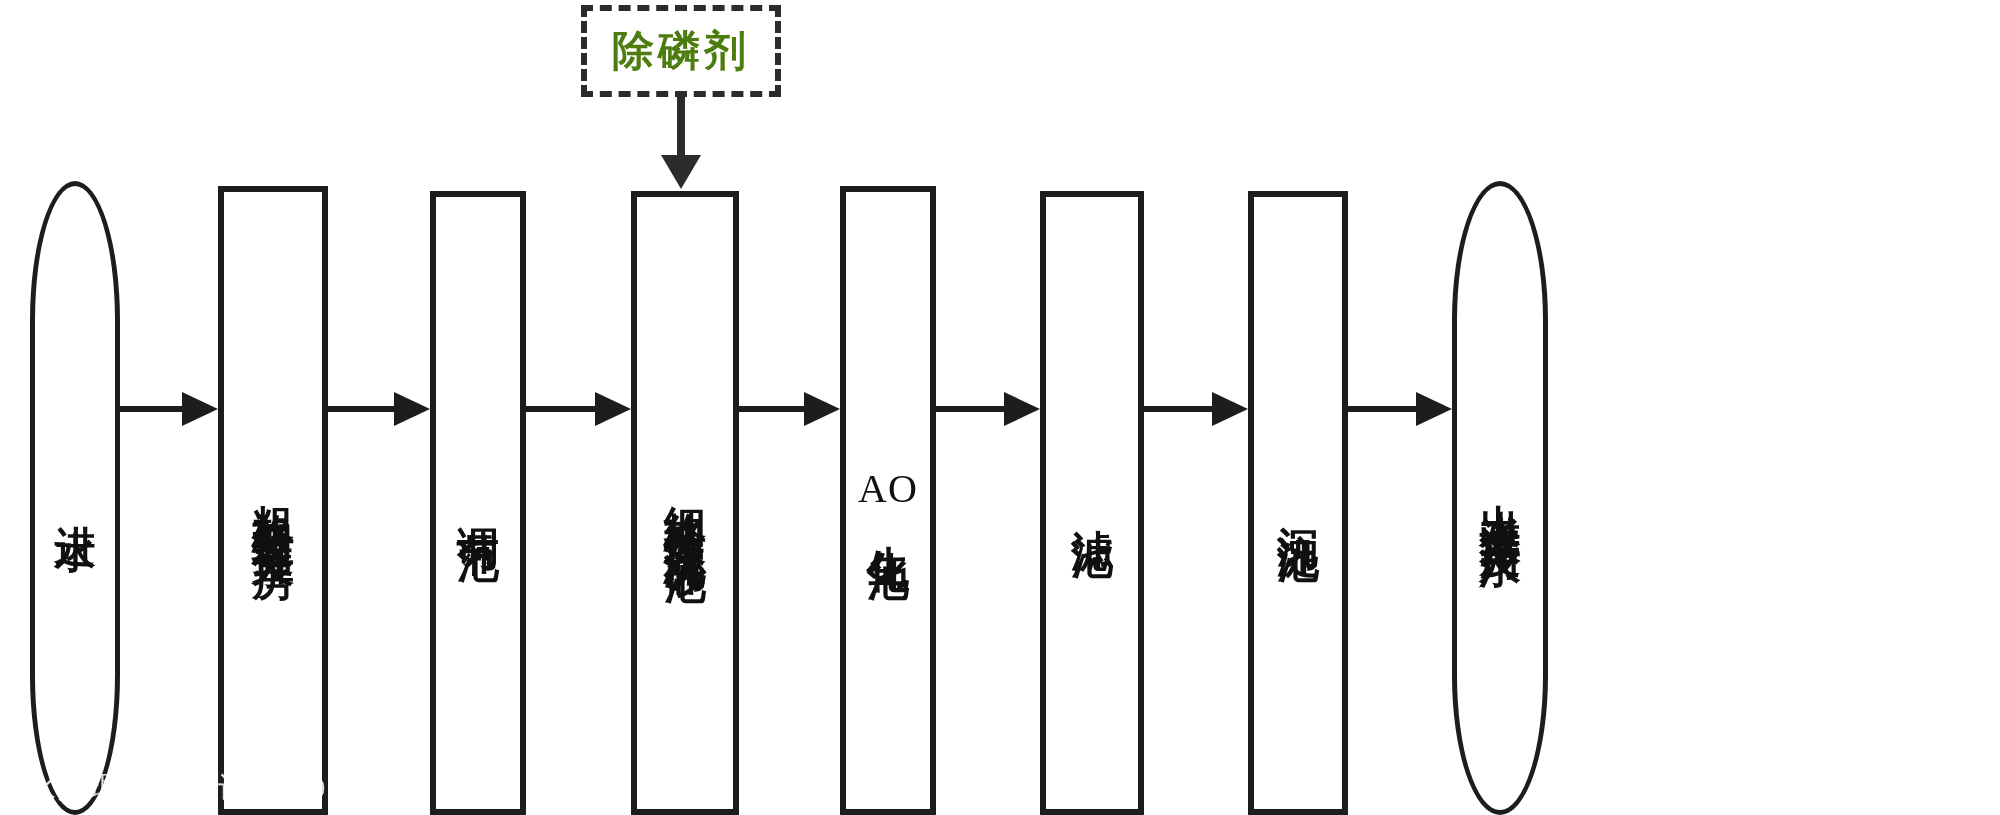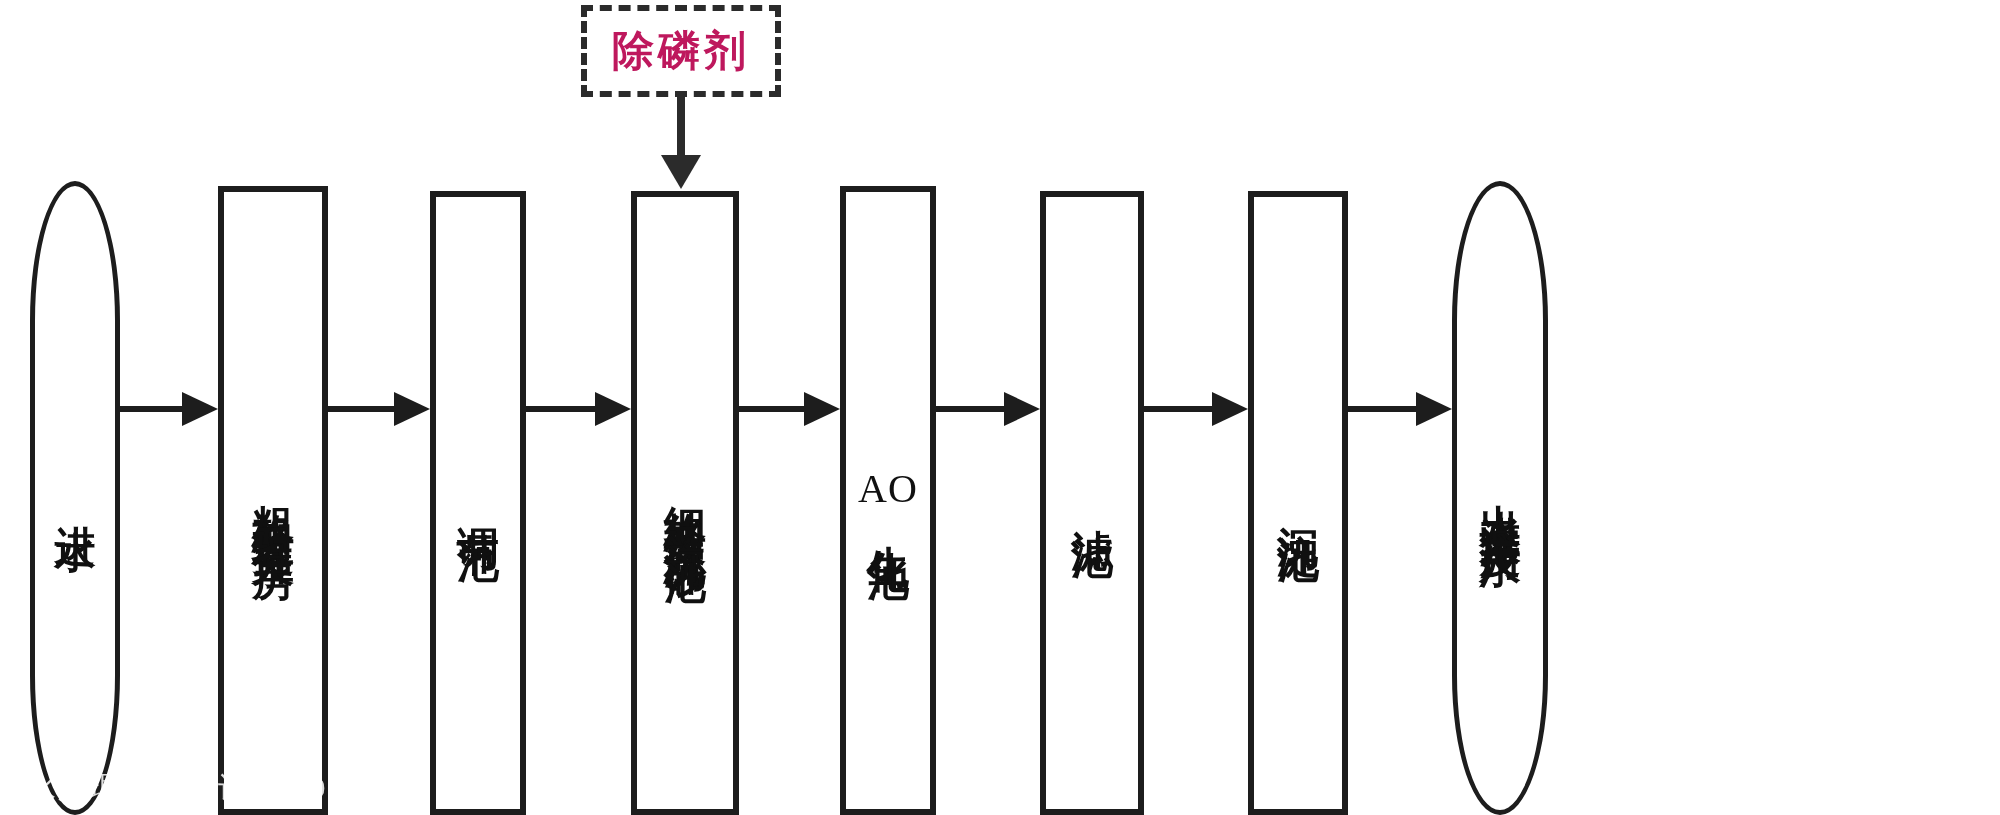--- a/index.html
+++ b/index.html
@@ -78,21 +78,21 @@
   .reagent {
     position: absolute;
     box-sizing: border-box;
     border: 6px dashed #2b2b2b;
     background: #ffffff;
     display: flex;
     align-items: center;
     justify-content: center;
     font-size: 42px;
     letter-spacing: 4px;
-    color: #be185d;
+    color: #4d7c0f;
     font-weight: 600;
   }
 
   
   .h-conn {
     position: absolute;
     height: 0;
     pointer-events: none;
   }
   .h-conn .shaft {

